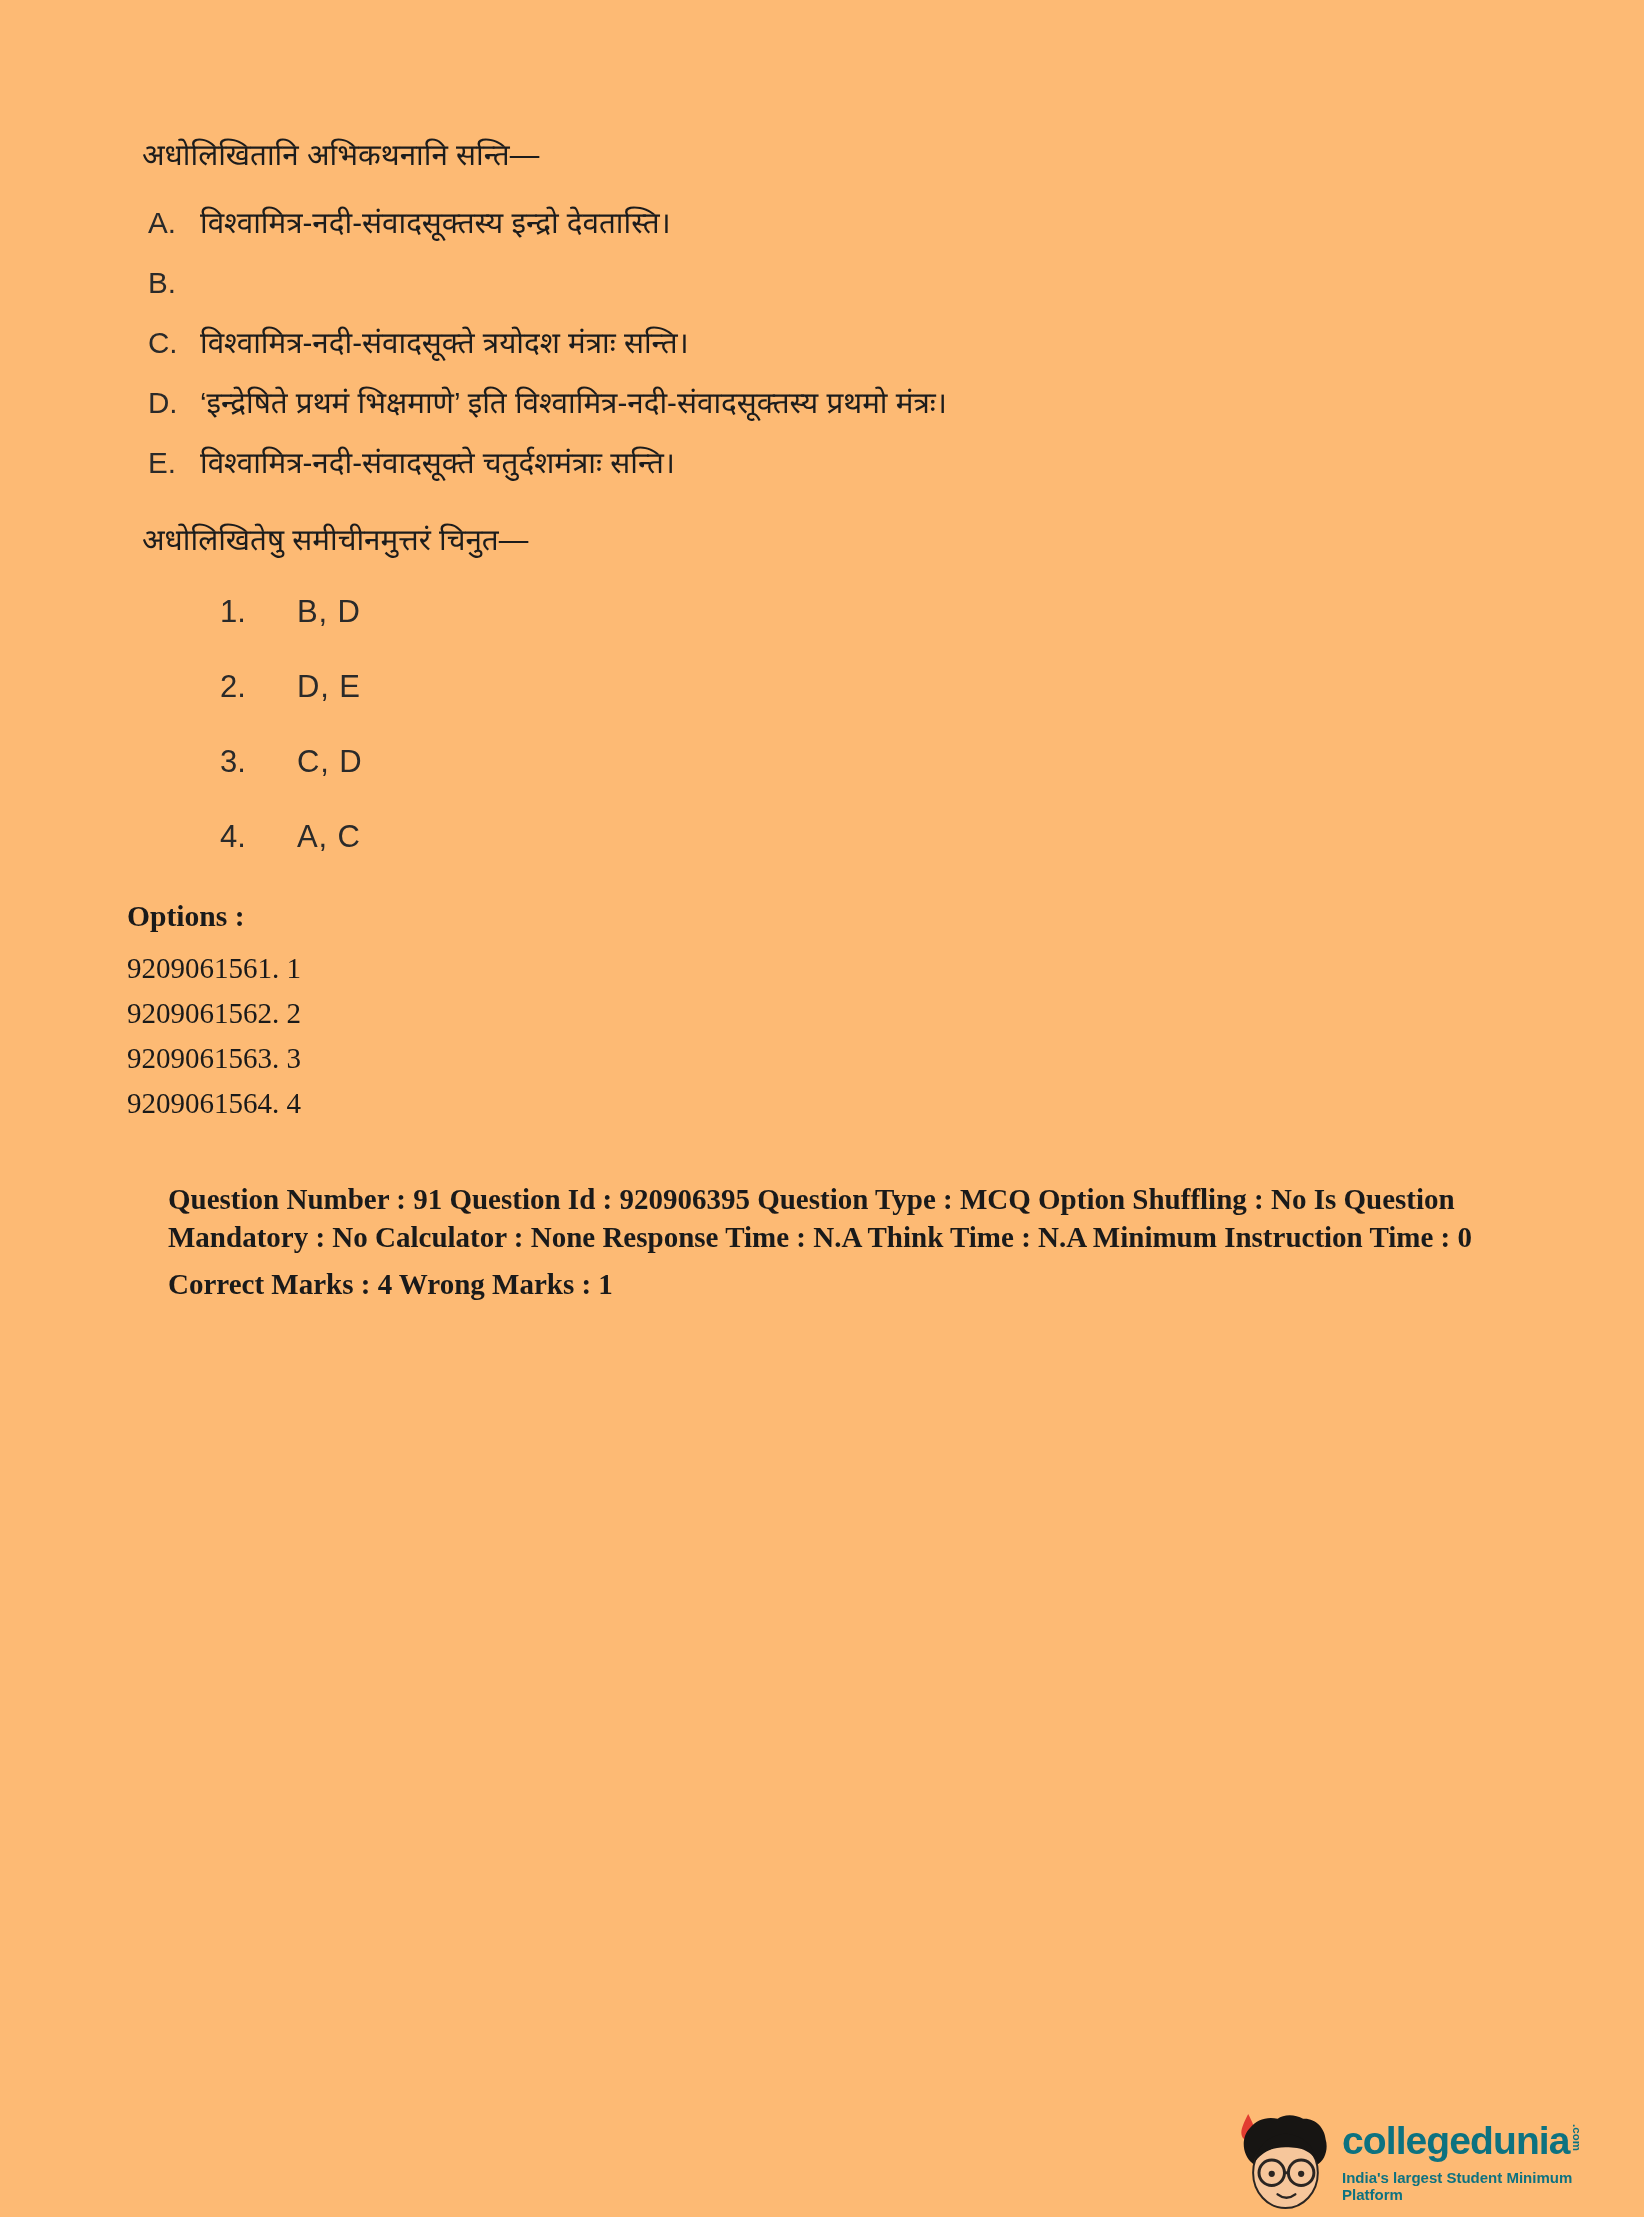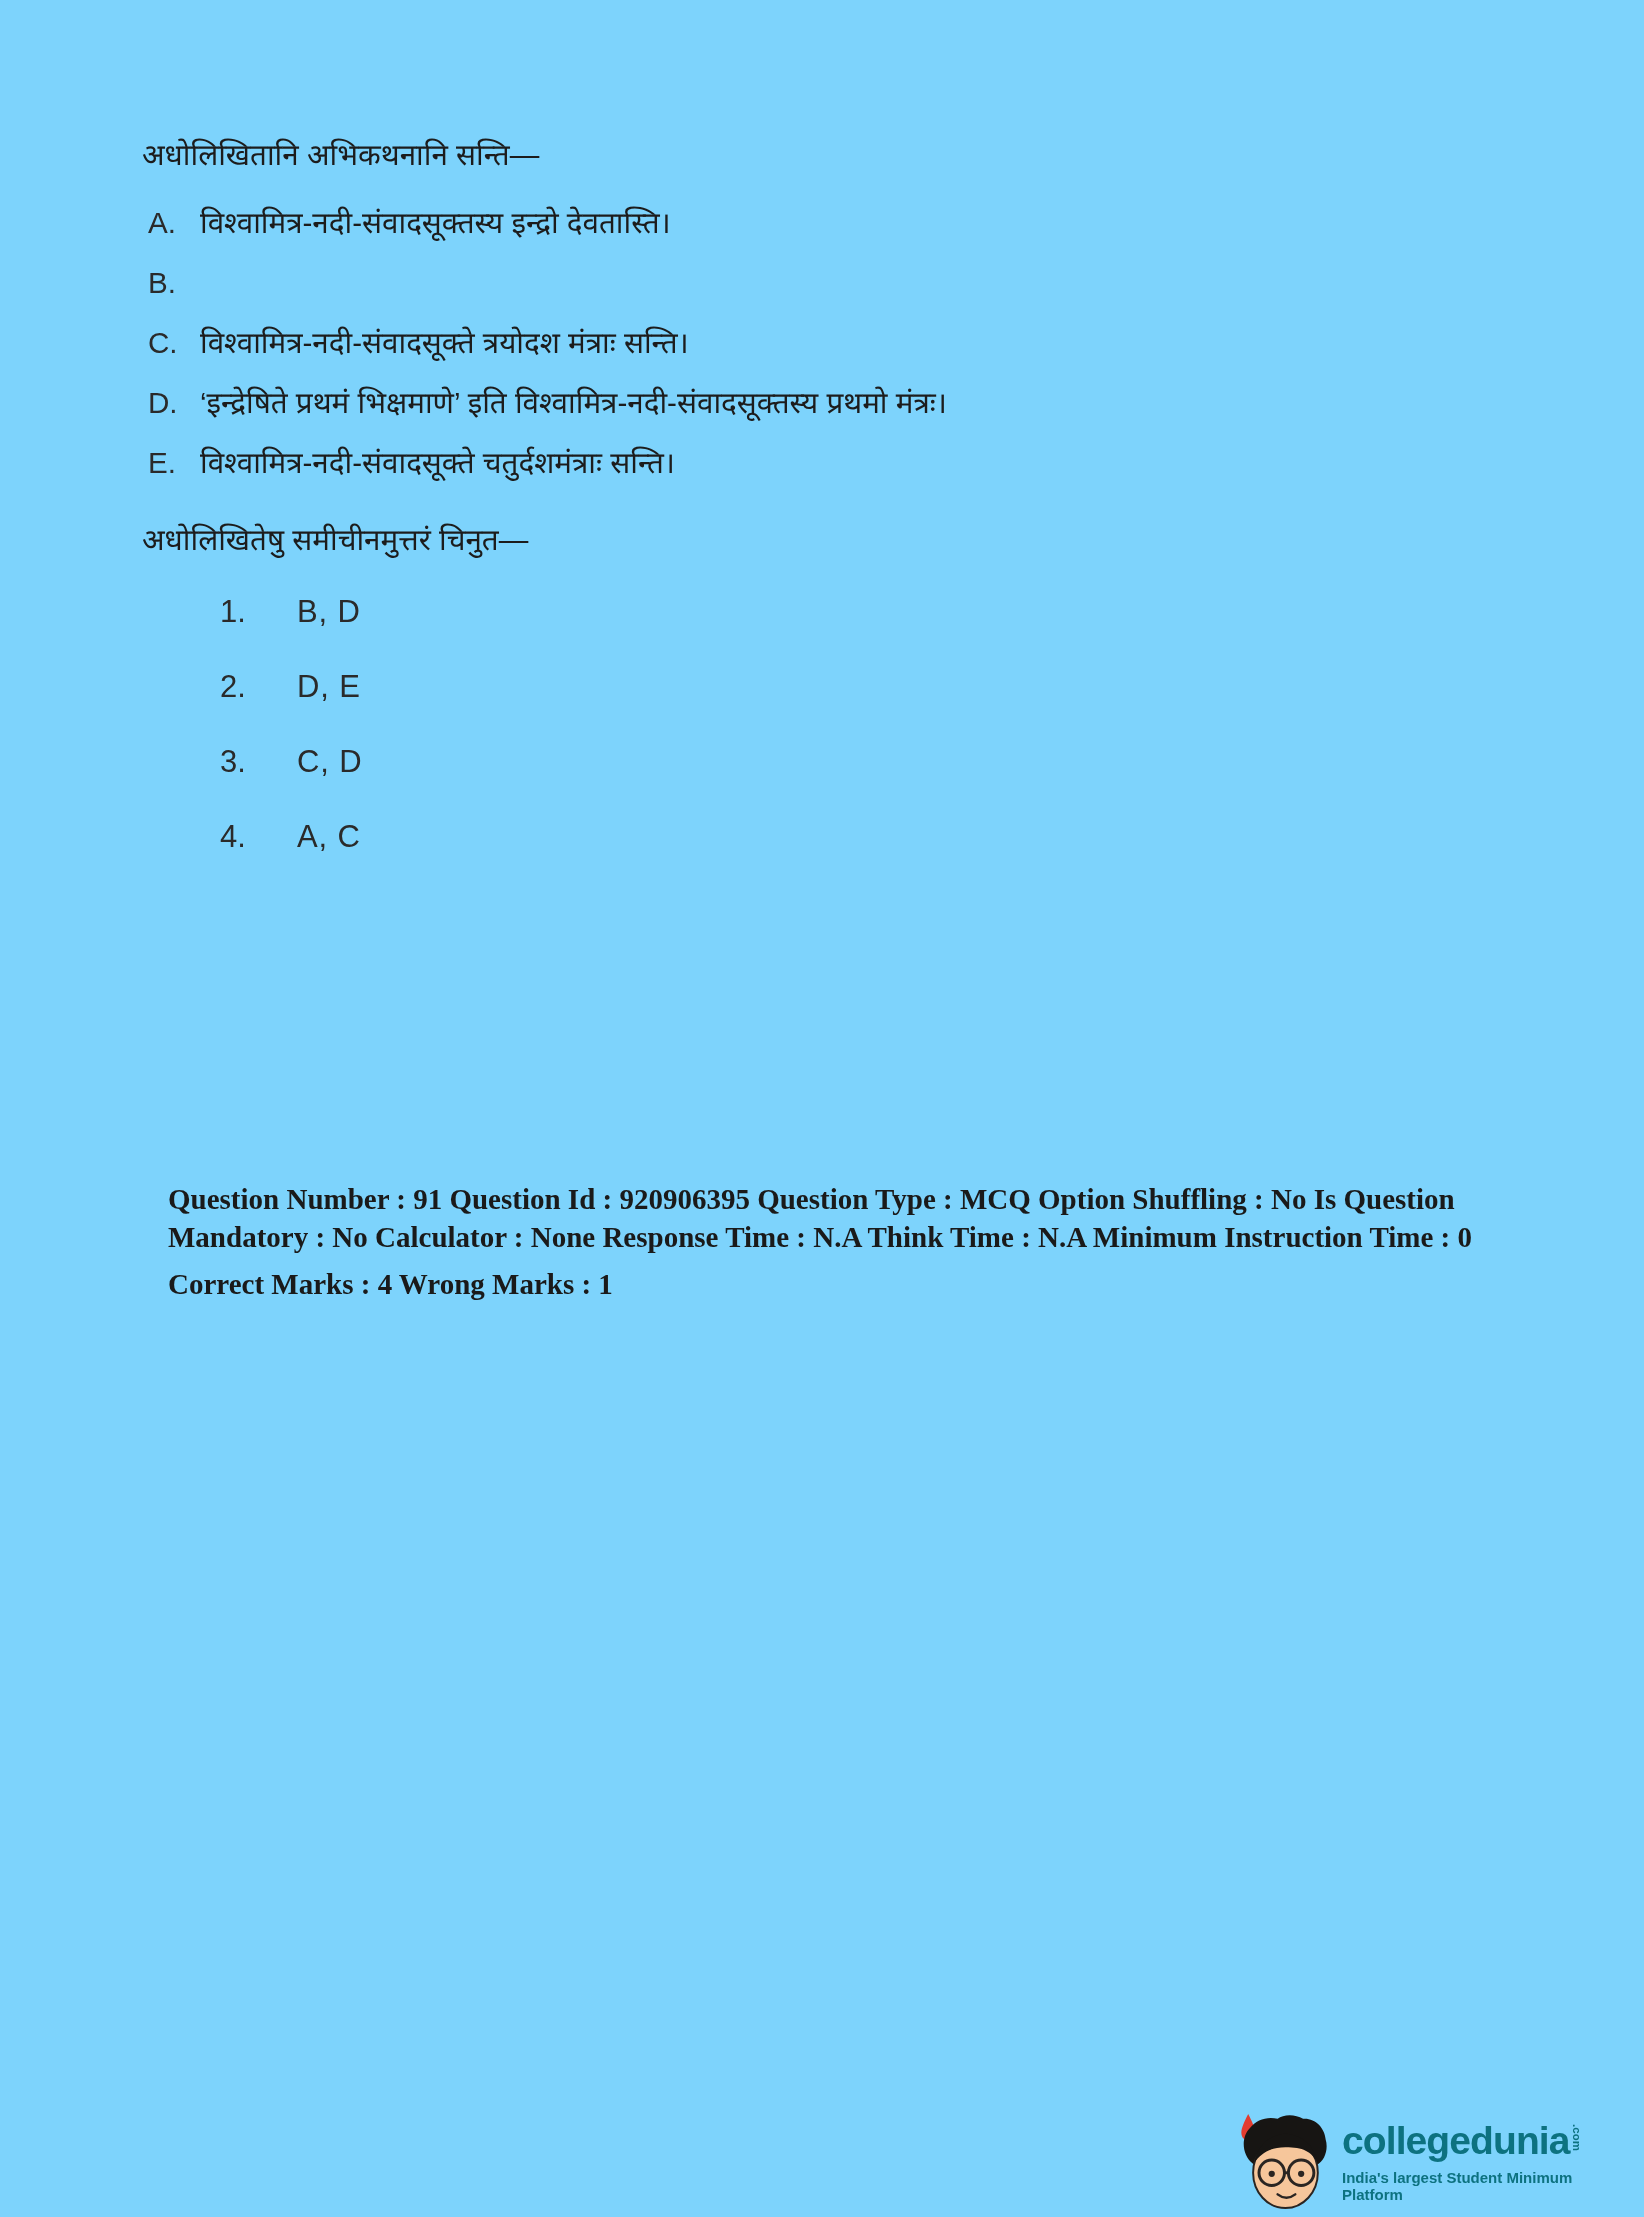--- a/index.html
+++ b/index.html
@@ -8,21 +8,21 @@
     width: 1644px;
     height: 2217px;
     position: relative;
     font-family: "Liberation Serif", serif;
     color: #1a1a1a;
     overflow: hidden;
   }
   .page {
     position: absolute;
     inset: 0;
-    background: #7dd3fc;
+    background: #fdba74;
   }
 
   
   .dev {
     font-family: "Liberation Sans", "DejaVu Sans", sans-serif;
     color: #1c1c1c;
   }
   .intro {
     position: absolute;
     left: 142px;
@@ -196,20 +196,27 @@
     <div class="choice">
       <span class="ch-num">3.</span>
       <span class="ch-val">C, D</span>
     </div>
     <div class="choice">
       <span class="ch-num">4.</span>
       <span class="ch-val">A, C</span>
     </div>
   </div>
 
+  <div class="options-section">
+    <p class="options-heading">Options :</p>
+    <p class="option-line">9209061561. 1</p>
+    <p class="option-line">9209061562. 2</p>
+    <p class="option-line">9209061563. 3</p>
+    <p class="option-line">9209061564. 4</p>
+  </div>
 
   <div class="meta-block">
     <p class="meta-line">Question Number : 91 Question Id : 920906395 Question Type : MCQ Option Shuffling : No Is Question Mandatory : No Calculator : None Response Time : N.A Think Time : N.A Minimum Instruction Time : 0</p>
     <p class="meta-line meta-marks">Correct Marks : 4 Wrong Marks : 1</p>
   </div>
 
   <div class="footer-brand">
     <div class="mascot-wrap">
       <svg width="99" height="100" viewBox="0 0 100 102" xmlns="http://www.w3.org/2000/svg">
 

